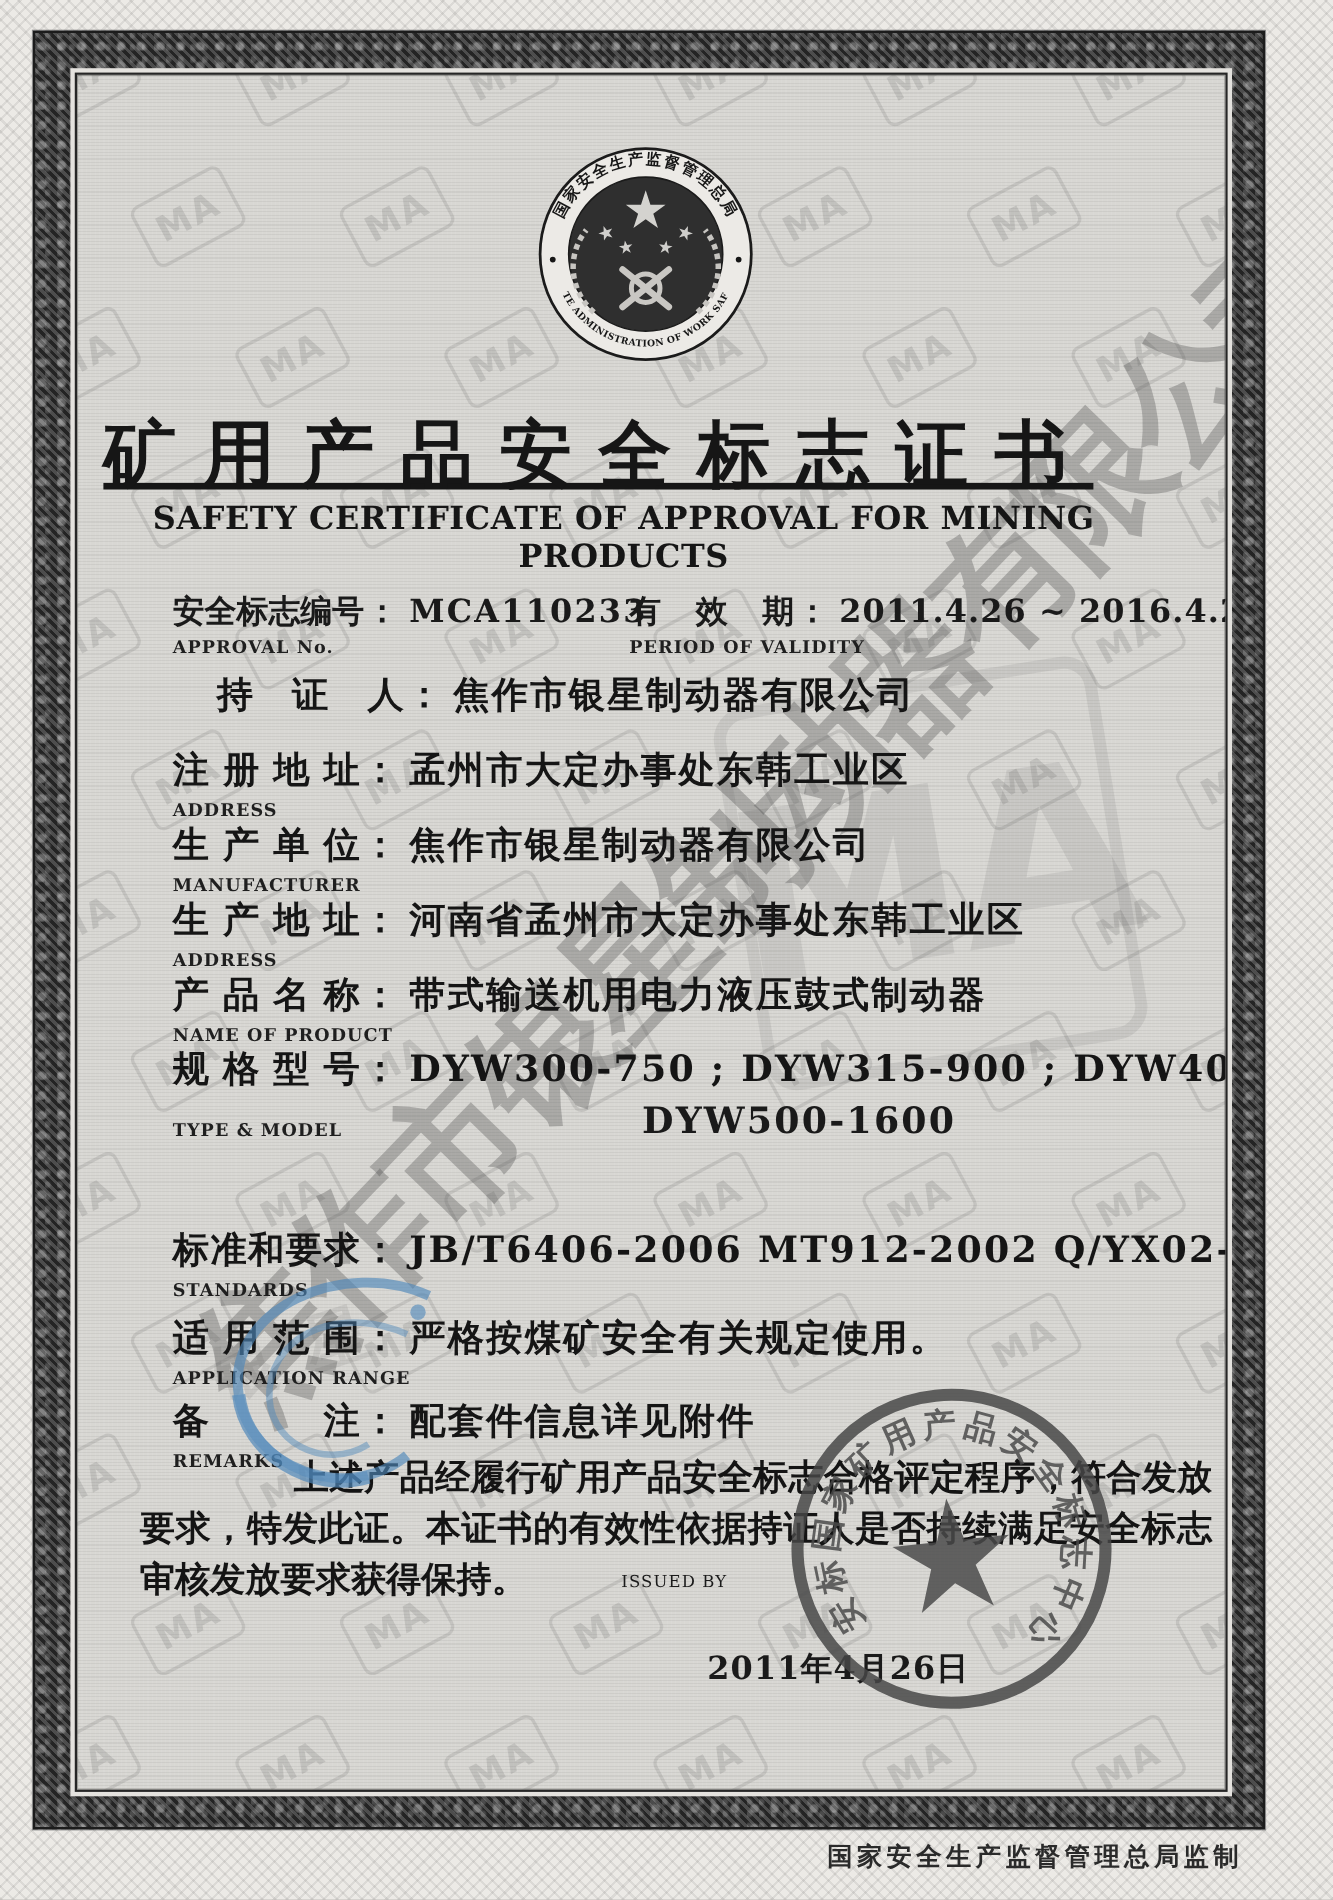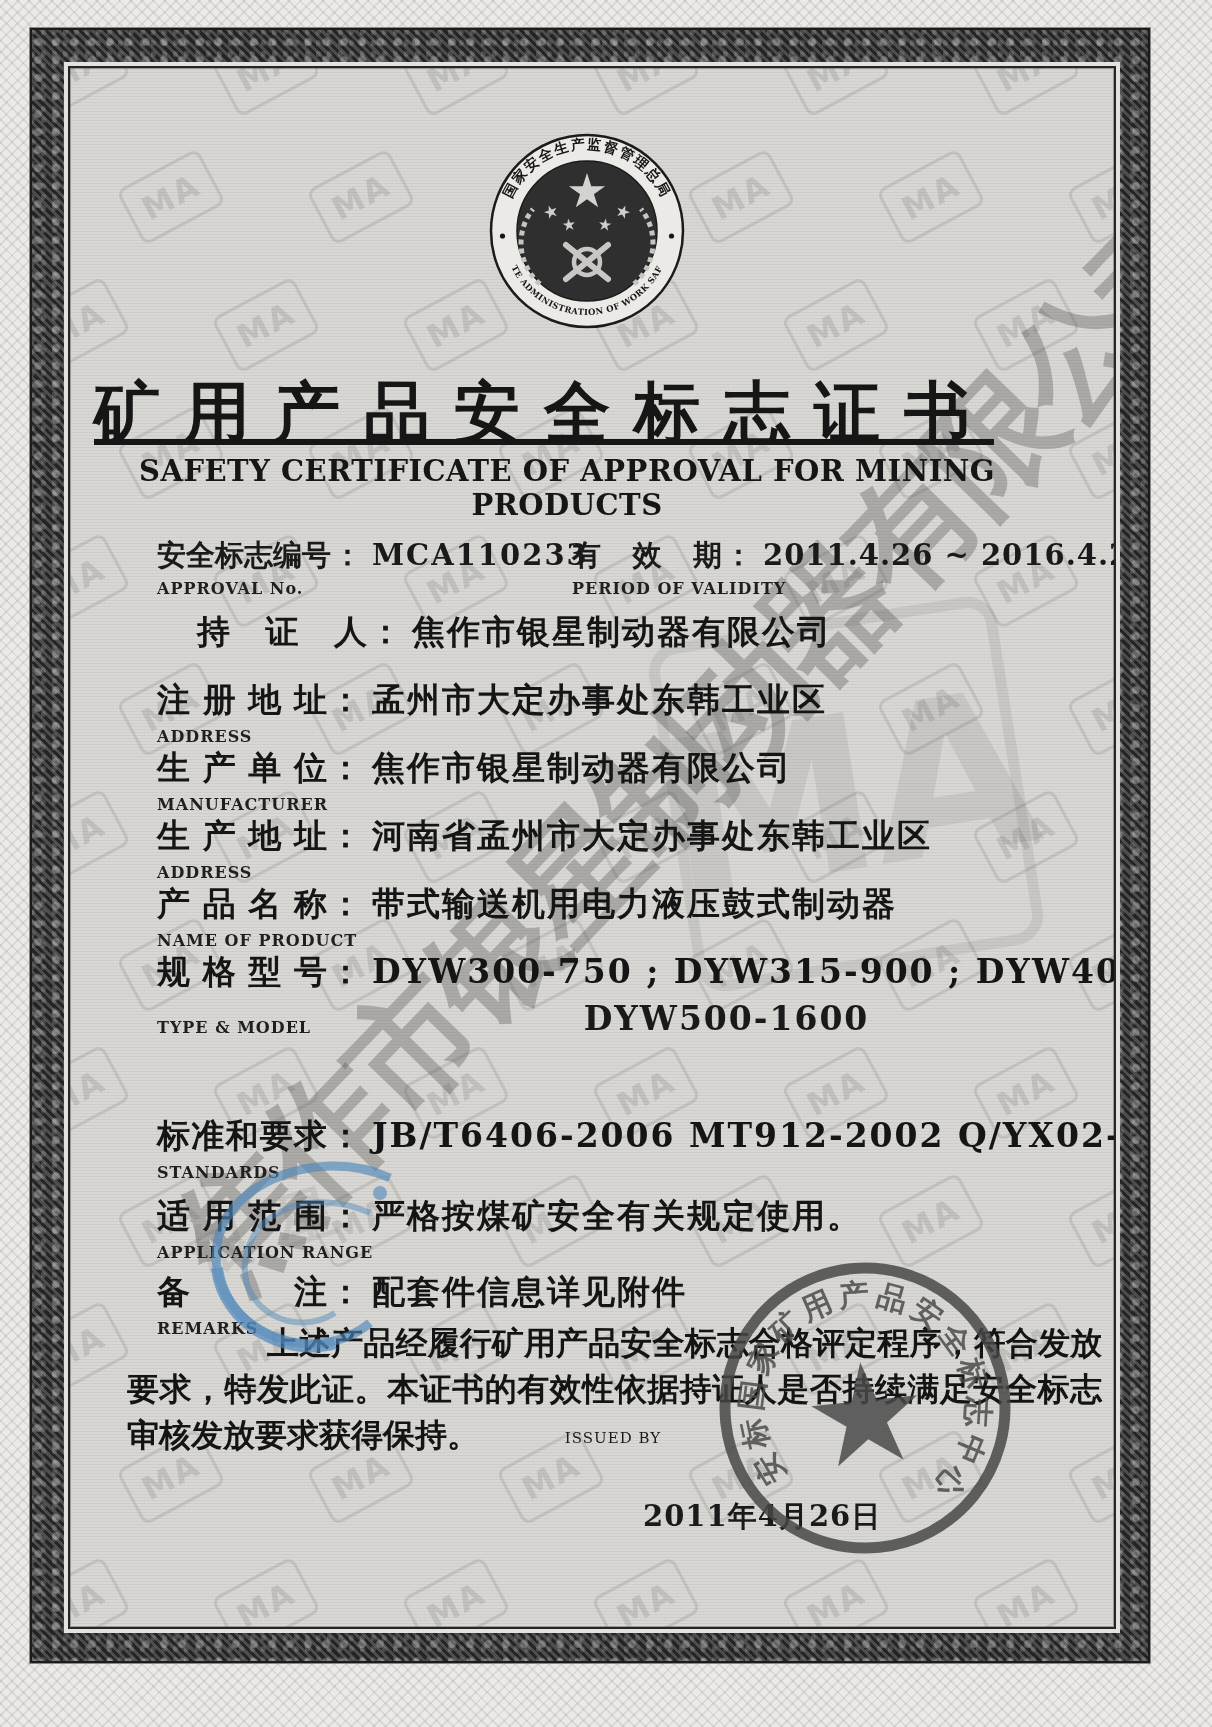--- a/index.html
+++ b/index.html
@@ -343,13 +343,14 @@
     <svg class="swoosh" width="260" height="270" viewBox="0 0 260 270">
       <g fill="none" stroke="#4d87ba">
         <path d="M 225,25 C 150,-10 40,35 52,115 C 62,182 150,215 205,170" stroke-width="9" opacity="0.75"></path>
         <path d="M 205,60 C 150,35 85,55 80,110 C 76,158 130,185 170,160" stroke-width="6" opacity="0.55"></path>
         <path d="M 52,115 C 58,170 120,205 170,190" stroke-width="12" opacity="0.8"></path>
       </g>
       <circle cx="215" cy="40" r="7" fill="#4d87ba" opacity="0.7"></circle>
     </svg>
   </div>
 
+  <div class="imprint">国家安全生产监督管理总局监制</div>
 </div>
 
 </body></html>

